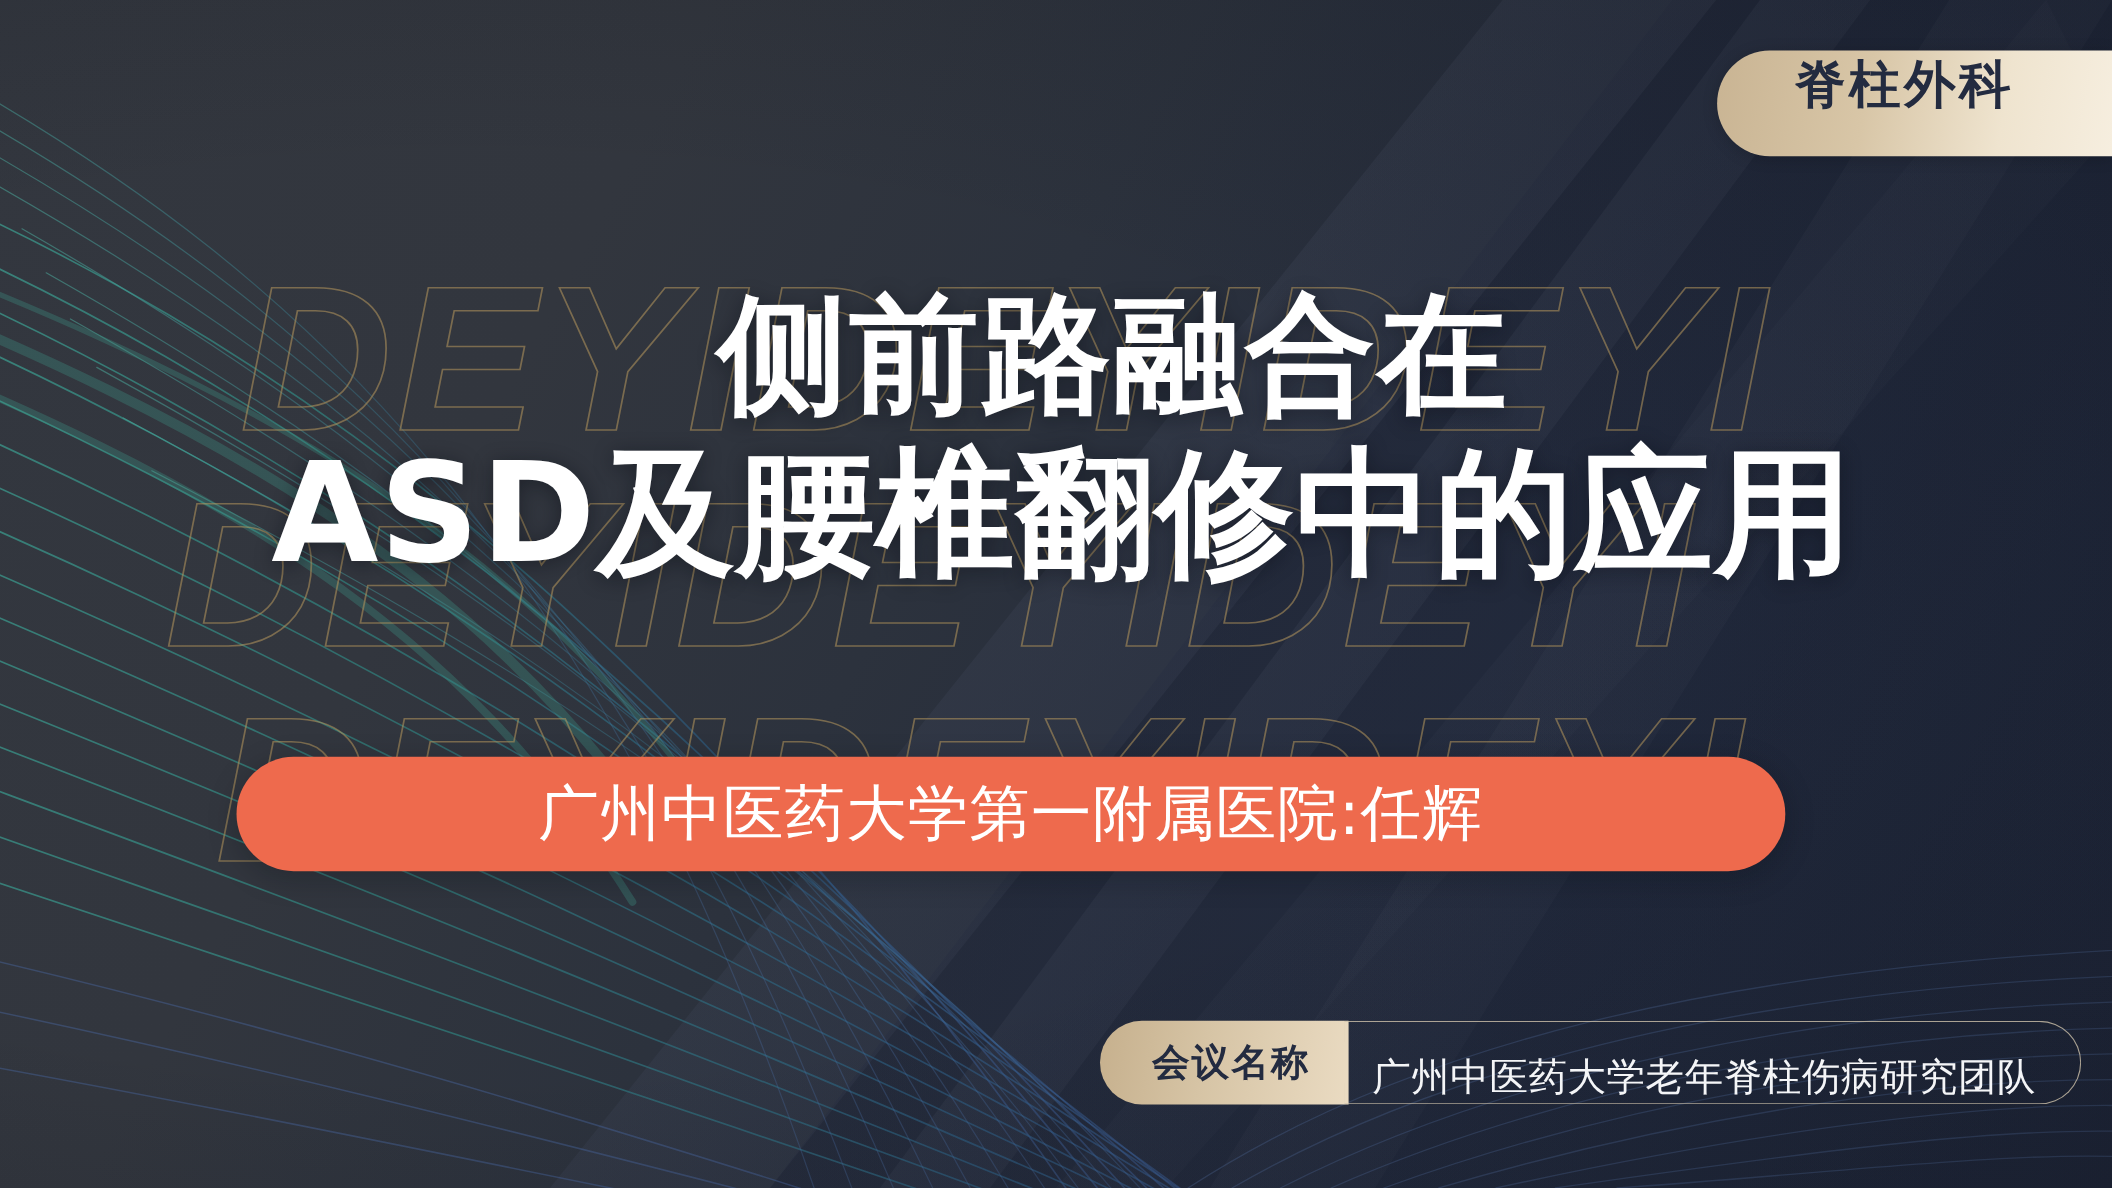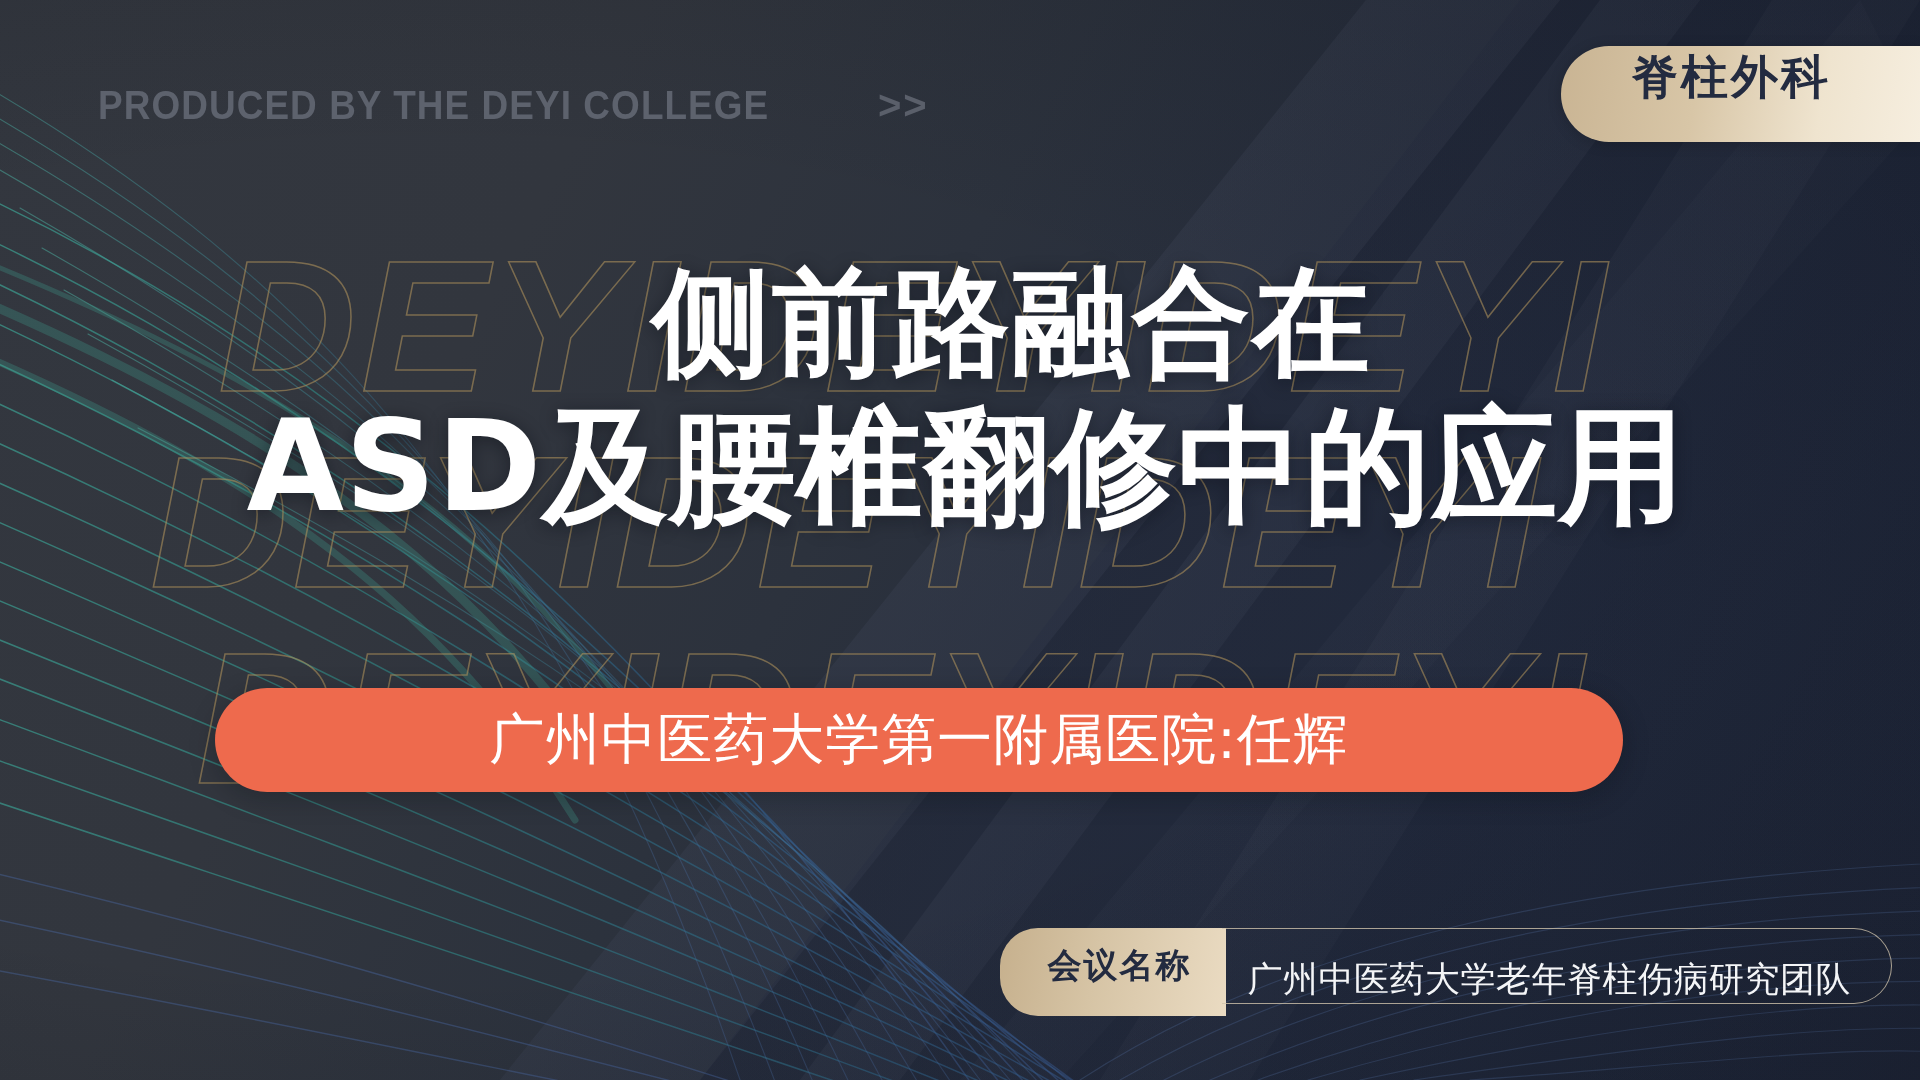--- a/index.html
+++ b/index.html
@@ -181,21 +181,21 @@
   .footer {
     position: absolute;
     right: 28px;
     top: 928px;
     display: flex;
     align-items: stretch;
     z-index: 7;
   }
   .footer-tag {
     height: 76px;
-    padding: 0 34px 12px 48px;
+    padding: 0 34px 0 48px;
     display: flex;
     align-items: center;
     border-radius: 38px 0 0 38px;
     background: linear-gradient(100deg, #c6b08d 0%, #d6c4a5 42%, #eadbc2 100%);
     margin-right: -4px;
   }
   .footer-tag span {
     font-family: "DejaVu Sans", "Liberation Sans", sans-serif;
     font-weight: 700;
     font-size: 34px;
@@ -338,24 +338,20 @@
   </div>
 
   <div class="bg-layer bg-vignette"></div>
 
   <div class="watermark">
     <div class="wm-row r1">DEYIDEYIDEYI</div>
     <div class="wm-row r2">DEYIDEYIDEYI</div>
     <div class="wm-row r3">DEYIDEYIDEYI</div>
   </div>
 
-  <div class="kicker">
-    <div class="kicker-text">PRODUCED BY THE DEYI COLLEGE</div>
-    <div class="kicker-arrows">&gt;&gt;</div>
-  </div>
 
   <div class="dept-badge">
     <span>脊柱外科</span>
   </div>
 
   <div class="title-block">
     <div class="title-line l1">侧前路融合在</div>
     <div class="title-line l2">ASD及腰椎翻修中的应用</div>
   </div>
 

